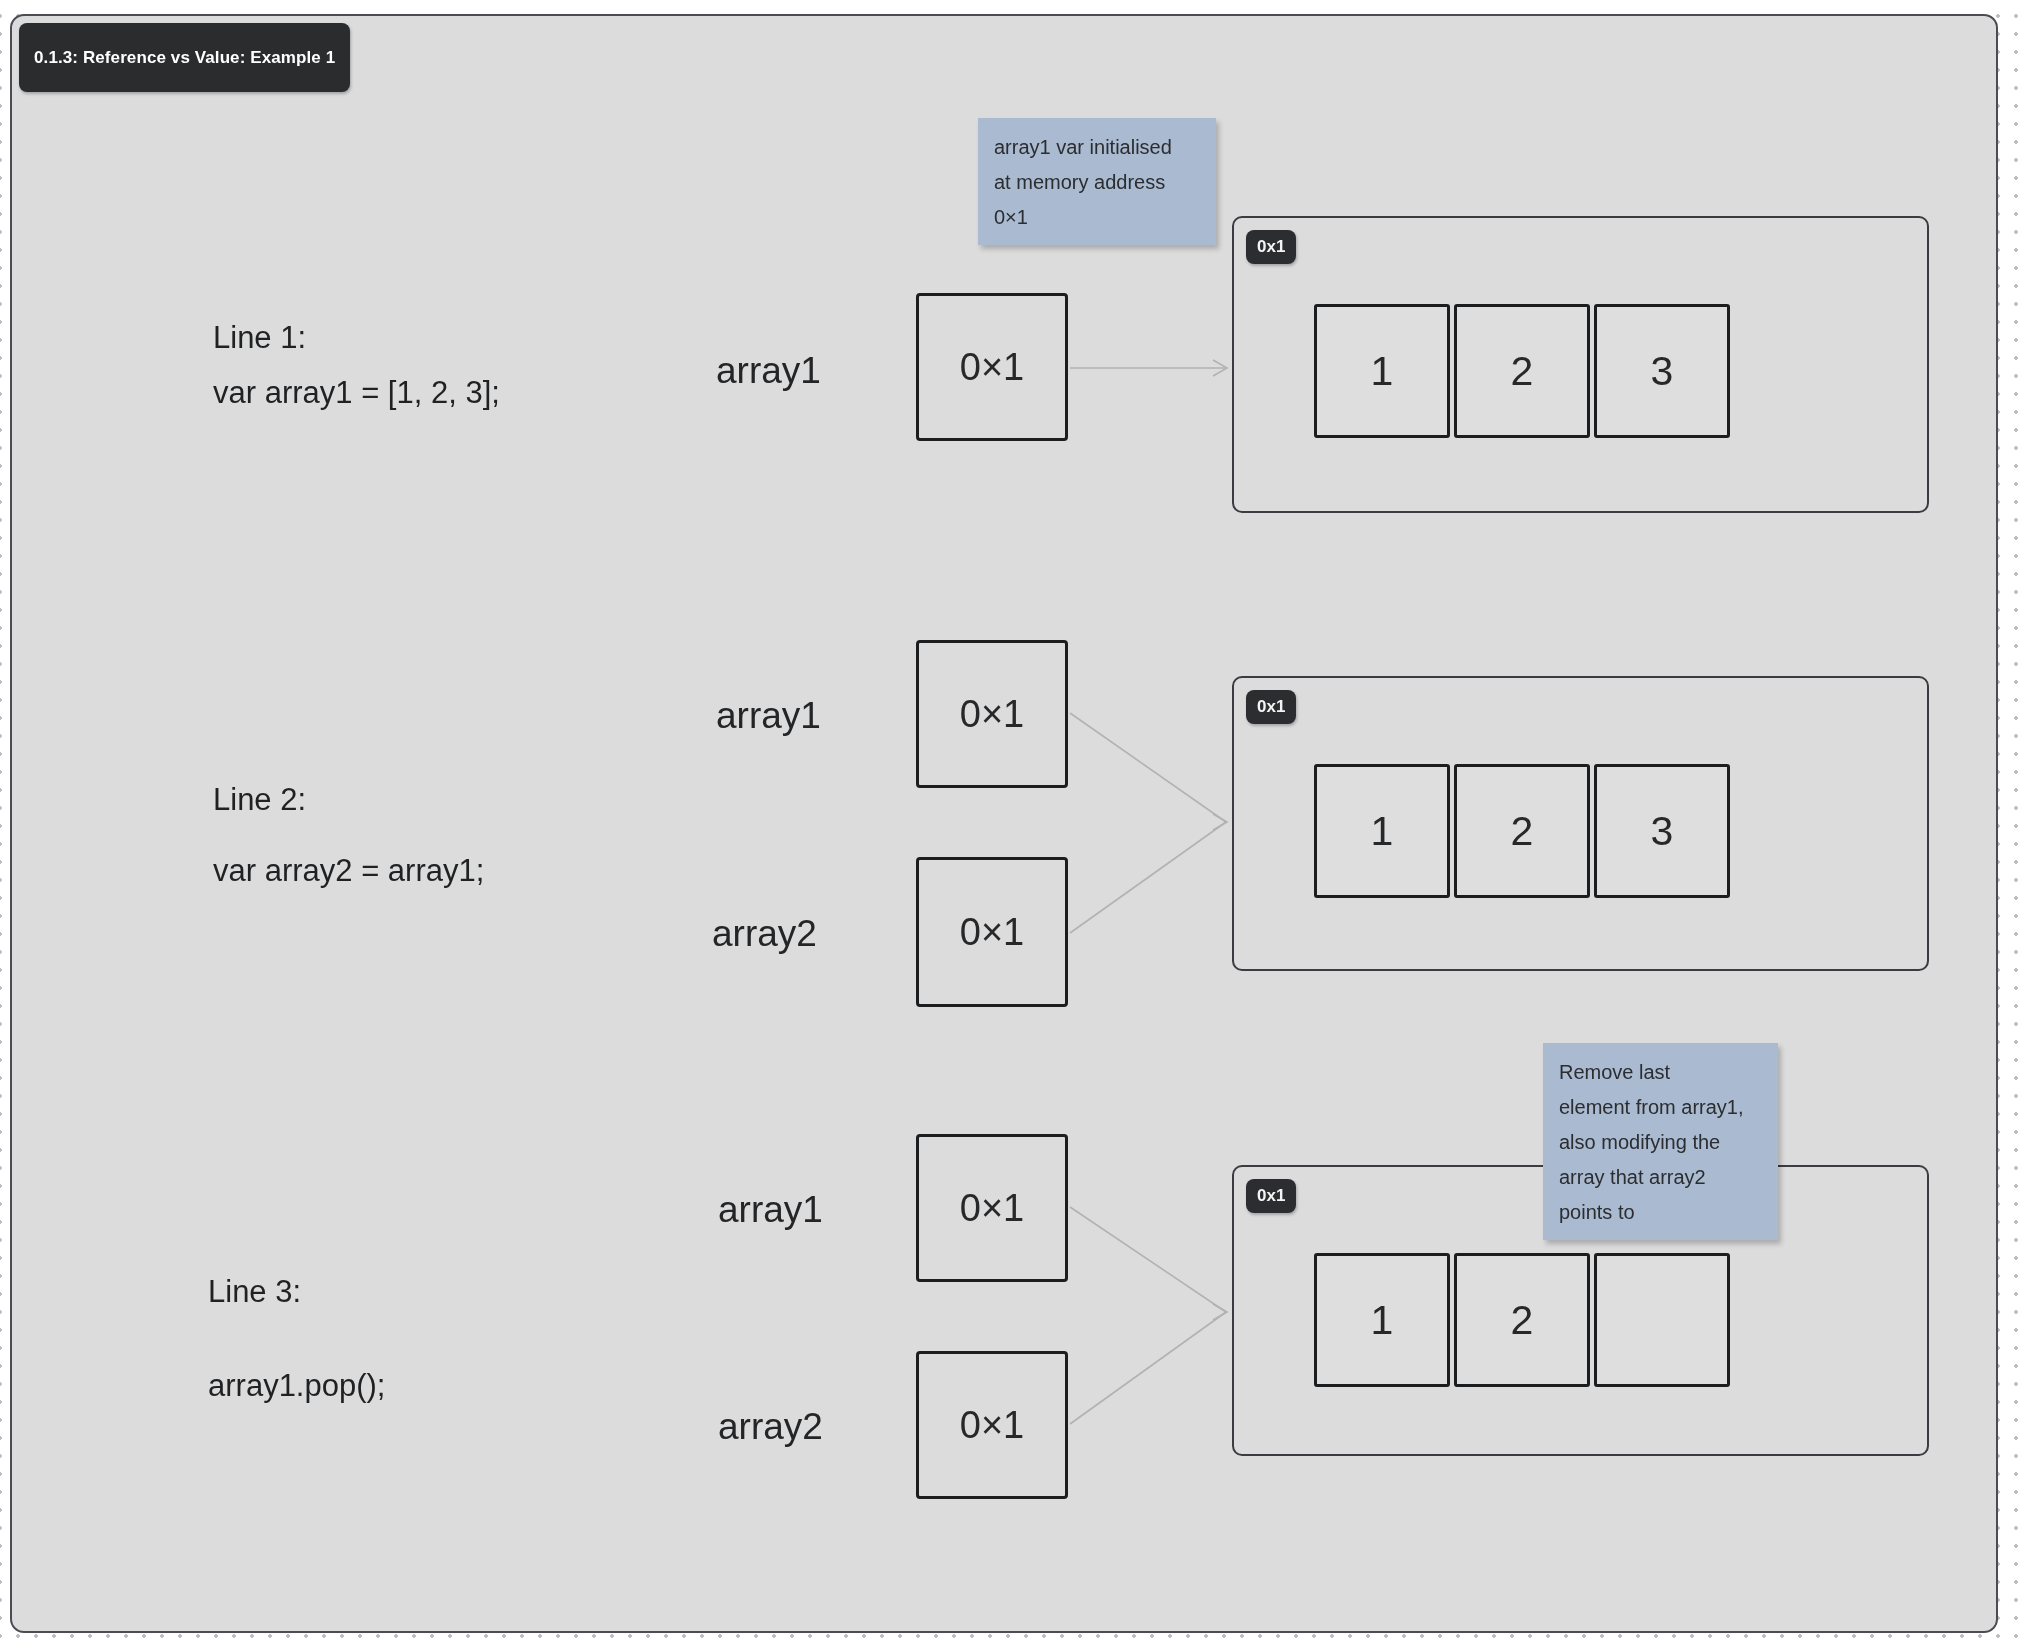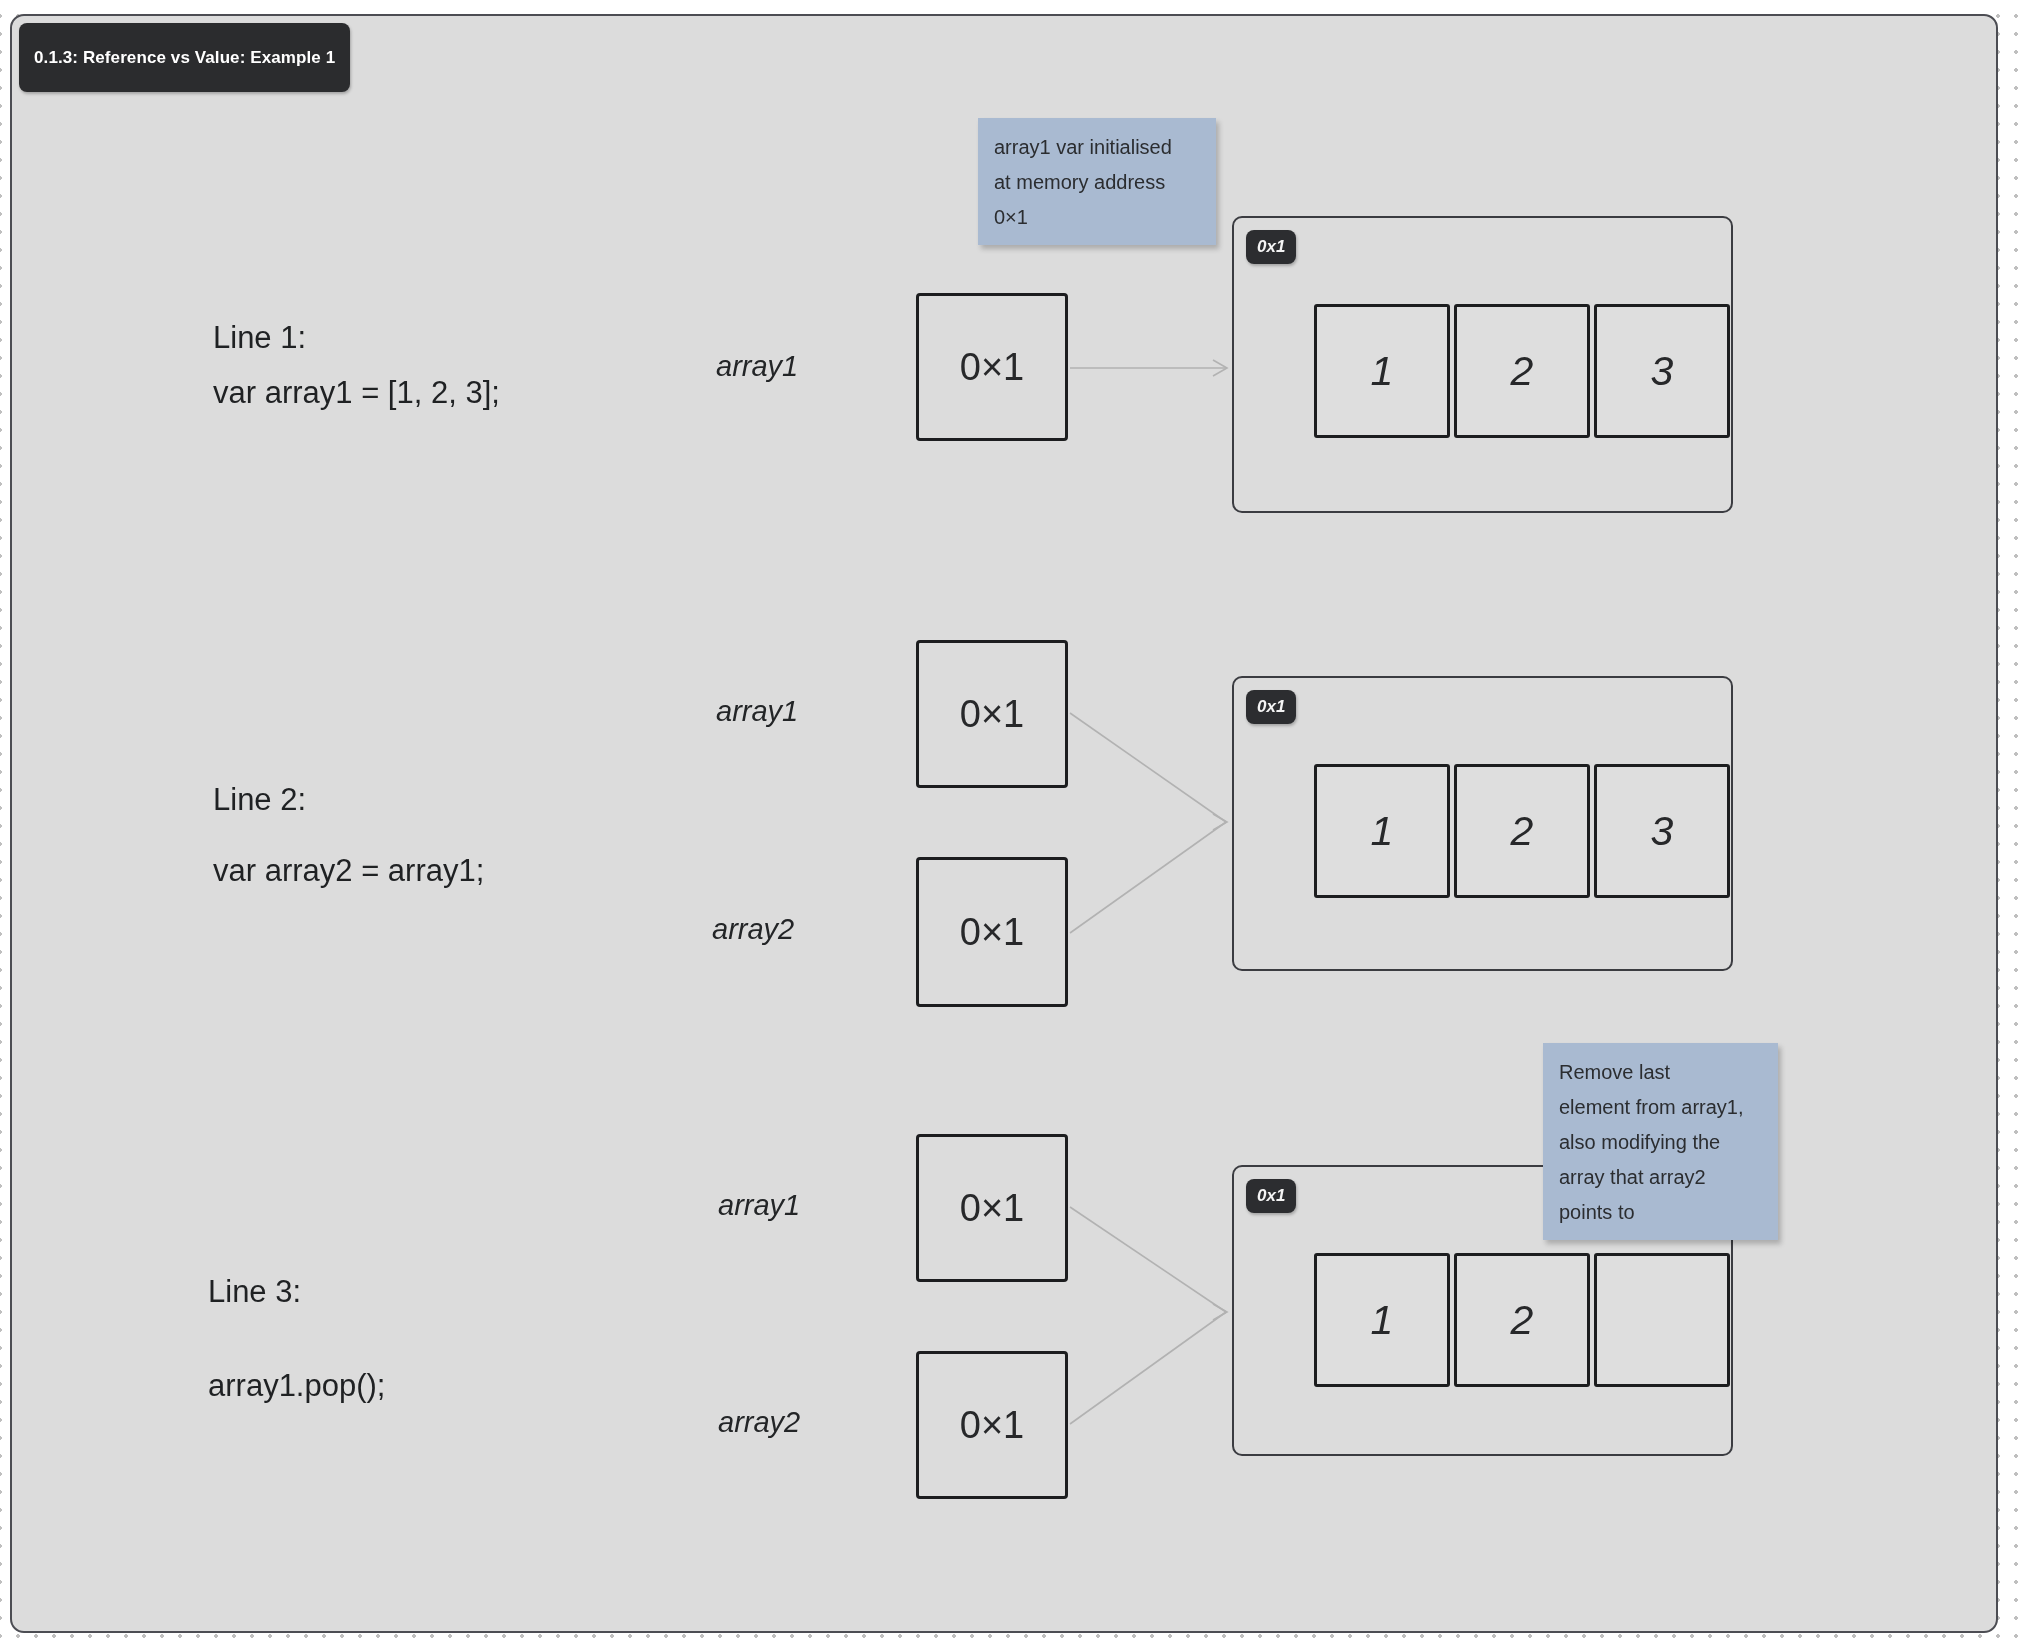--- a/index.html
+++ b/index.html
@@ -23,31 +23,31 @@
     position:absolute;left:19px;top:23px;height:37px;z-index:6;
     background:#2b2c2e;color:#ffffff;border-radius:8px;
     display:flex;align-items:center;padding:16px 15px;
     font-size:17px;font-weight:700;letter-spacing:.1px;
     box-shadow:1px 2px 3px rgba(0,0,0,.25);
   }
   .code-line{
     position:absolute;z-index:3;font-size:31px;color:#1f2123;white-space:nowrap;
   }
   .var-label{
-    position:absolute;z-index:3;font-size:29px;color:#232527;white-space:nowrap;font-style:italic;
+    position:absolute;z-index:3;font-size:37px;color:#232527;white-space:nowrap;
   }
   .ptr-box{
     position:absolute;width:152px;height:148px;z-index:3;
     border:3px solid #1c1d1f;border-radius:4px;box-sizing:border-box;
     display:flex;align-items:center;justify-content:center;
     font-size:38px;color:#27282a;
   }
   .mem{
-    position:absolute;width:501px;z-index:2;
-    border:2px solid #3b3c41;border-radius:10px;box-sizing:border-box;font-style:italic;
+    position:absolute;width:697px;z-index:2;
+    border:2px solid #3b3c41;border-radius:10px;box-sizing:border-box;
   }
   .mem-badge{
     position:absolute;left:12px;top:12px;height:34px;
     background:#2c2d30;color:#f4f4f4;border-radius:8px;
     display:flex;align-items:center;padding:0 11px;
     font-size:17px;font-weight:700;
     box-shadow:1px 2px 3px rgba(0,0,0,.25);
   }
   .cells{
     position:absolute;left:80px;top:86px;display:flex;gap:4px;

